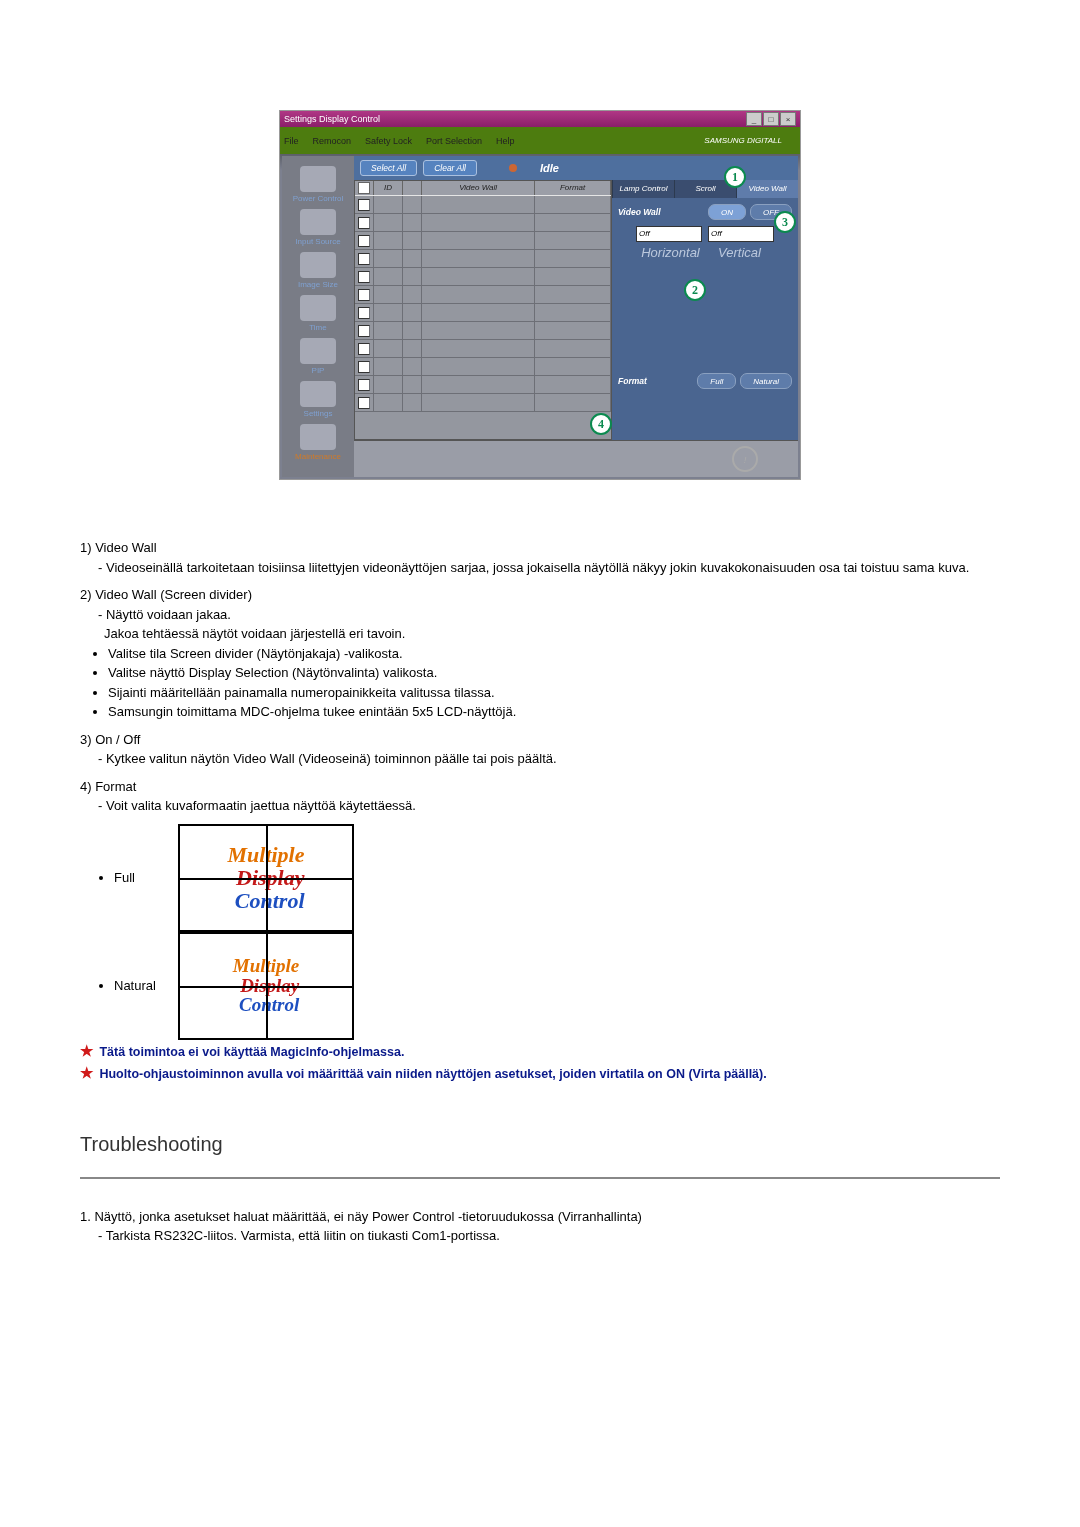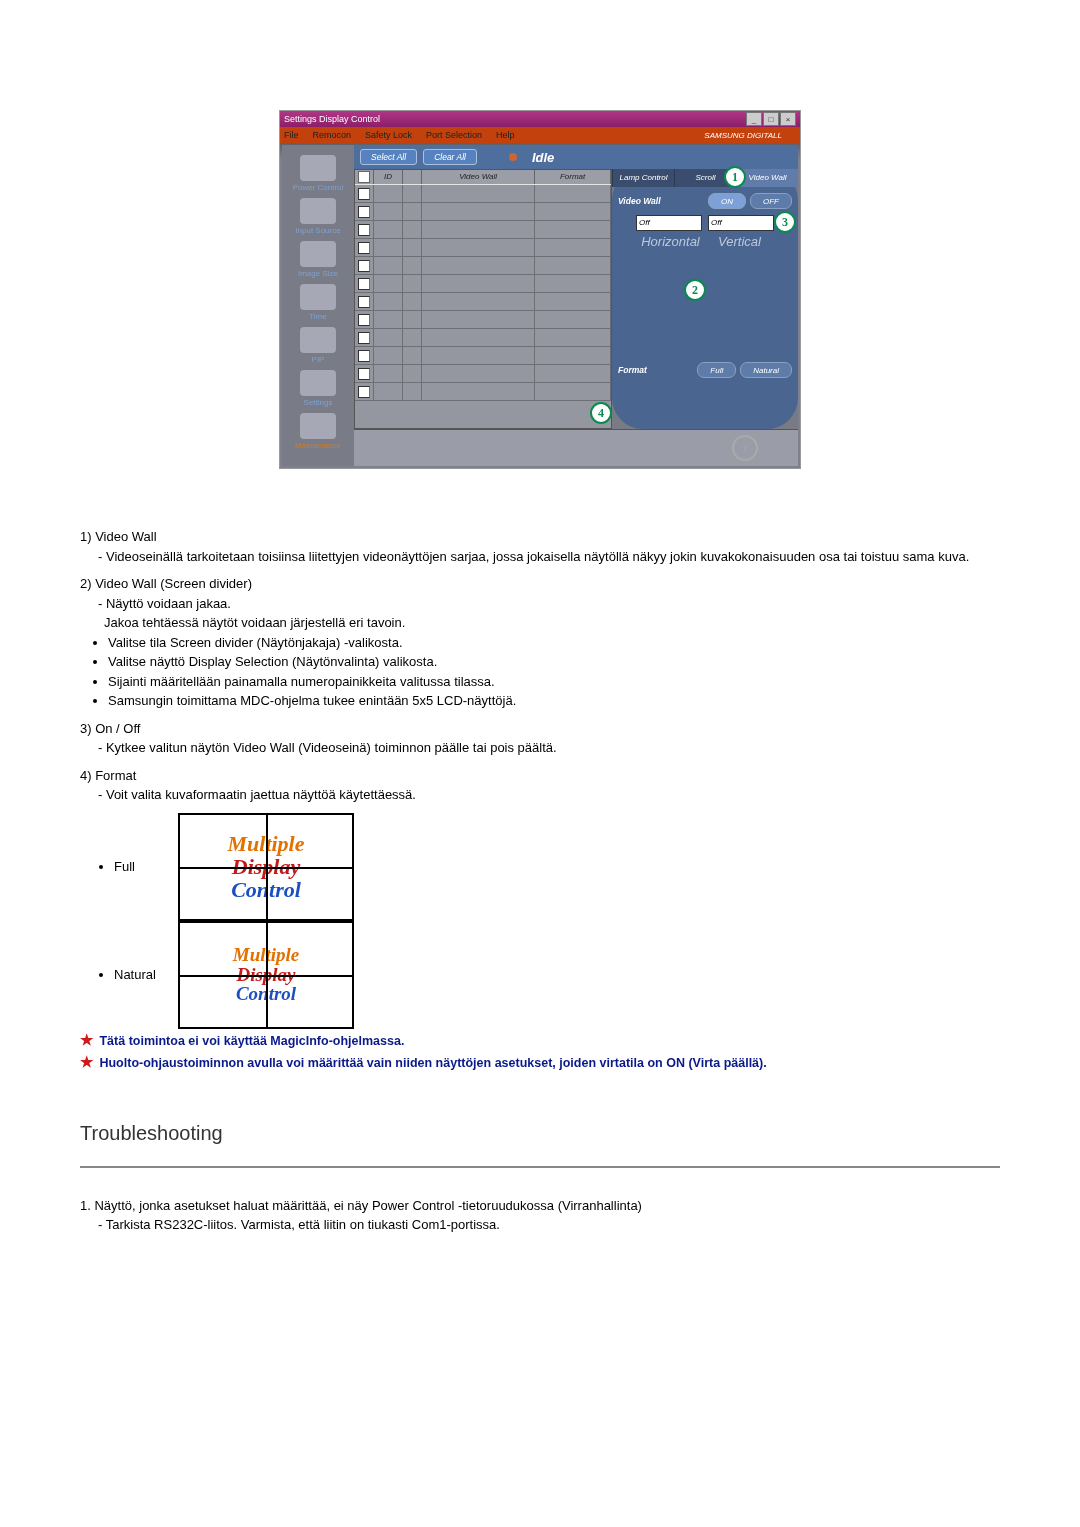--- a/index.html
+++ b/index.html
@@ -37,22 +37,22 @@
   }
   .titlebar .spacer { flex: 1; }
   .titlebar .winbtn {
     width: 14px; height: 12px;
     background: #ccc; border: 1px solid #777;
     margin-left: 1px;
     display:flex;align-items:center;justify-content:center;
     font-size:8px;color:#333;
   }
   .menubar {
-    height: 16px;
-    background: #c2410c;
+    height: 27px;
+    background: #4d7c0f;
     display: flex;
     align-items: center;
     padding: 0 4px;
     font-size: 9px;
     color: #222;
   }
   .menubar span { margin-right: 14px; }
   .menubar .brand { flex:1; text-align:right; color:#fff; font-style:italic; font-size:8px;}
   .appbody {
     background: linear-gradient(#5c5f68,#7c808f 5%,#7c808f 95%);
@@ -96,41 +96,41 @@
     padding: 0 10px;
     background: #5683bf;
     border: 1px solid #aac0df;
     border-radius: 3px;
     color: #fff;
     font-size: 8.5px;
     line-height: 14px;
     margin-right: 6px;
   }
   .idledot { width:8px;height:8px;border-radius:50%;background:#c63; margin-right:4px;}
-  .idletxt { color:#fff;font-size:13px;font-weight:bold;margin-left:4px;padding-left:7px; }
+  .idletxt { color:#fff;font-size:11px;font-weight:bold;margin-left:12px;padding-left:7px; }
   .grid {
     flex:1;
     background:#94979f;
     margin: 0 0 0 0;
     border: 1px solid #555;
   }
   .gridhdr {
     display:flex;height:14px;background:#9b9ea7;border-bottom:1px solid #e5e5e5;
     font-size:8px;color:#222;text-align:center;
   }
   .gridhdr div { border-right:1px solid #666; line-height:14px;}
   .col-cb{width:18px;} .col-id{width:28px;} .col-st{width:18px}
   .col-vw{flex:1.5} .col-fmt{flex:1}
   .gridrow { display:flex;height:17px;border-bottom:1px solid #6d6f76;}
   .gridrow div { border-right:1px solid #6d6f76;}
   .cb { width:10px;height:10px;border:1px solid #333;background:#fff;margin:3px auto; }
   .rightpanel {
     width: 186px;
     background: #4a6590;
-    display:flex;flex-direction:column;border-radius:31px;
+    display:flex;flex-direction:column;
   }
   .tabrow { display:flex;height:18px;background:#3a4d6f;}
   .tabrow .tab { flex:1;font-size:8px;color:#fff;text-align:center;line-height:18px;border-left:1px solid #2c3a4f;}
   .tabrow .tab.active { background:#5f7cab;}
   .panelbody{flex:1;padding:6px;color:#fff;font-size:8px;}
   .rowlbl{font-weight:bold;font-size:8.5px;margin:2px 0;}
   .pillrow{display:flex;align-items:center;margin-bottom:6px;}
   .pill{height:14px;border-radius:7px;padding:0 12px;font-size:8px;color:#fff;display:inline-flex;align-items:center;border:1px solid #8aa0c0;background:#5e7caa;margin-left:4px;}
   .pill.on{background:#7da1d6;}
   .selrow{display:flex;margin-bottom:3px;}
@@ -146,21 +146,21 @@
   .doc ul.bullets { list-style: disc; margin:0; padding-left:28px;}
   .indent1 { padding-left: 18px;}
   .section-num { margin-top:8px;}
 
   .formats-table { margin-top: 8px; }
   .formats-table .frow { display:flex; align-items:center;}
   .fname { width: 78px; padding-left:20px;}
   .fcell { width:172px;height:104px;border:2px solid #000;display:flex;align-items:center;justify-content:center;position:relative;overflow:hidden;}
   .fcell .cross-h{position:absolute;left:0;right:0;top:50%;height:2px;background:#000;}
   .fcell .cross-v{position:absolute;top:0;bottom:0;left:50%;width:2px;background:#000;}
-  .mdc-text{font-family:Georgia,'Times New Roman',serif;font-style:italic;font-weight:bold;font-size:22px;text-align:center;line-height:1.05;}
+  .mdc-text{font-family:Georgia,'Times New Roman',serif;font-style:italic;font-weight:bold;font-size:22px;text-align:right;line-height:1.05;}
   .mdc-text .l1{color:#e27100;} .mdc-text .l2{color:#c41a1a;} .mdc-text .l3{color:#1d4fc0;}
   .natural .mdc-text{font-size:19px;}
 
   .star-note { color:#0a1a8a; font-weight:bold; font-size:12.5px; margin-top:0; padding-left:0;}
   .star { color:#d01a1a; font-weight:bold; font-size:15px; margin-right:6px;}
 
   h2.trouble { font-size:20px; font-weight:normal; color:#333; margin:44px 0 18px 0;}
   hr.hr1 { border:0;border-top:2px solid #888;margin:0 0 28px 0;}
 </style>
 </head>

